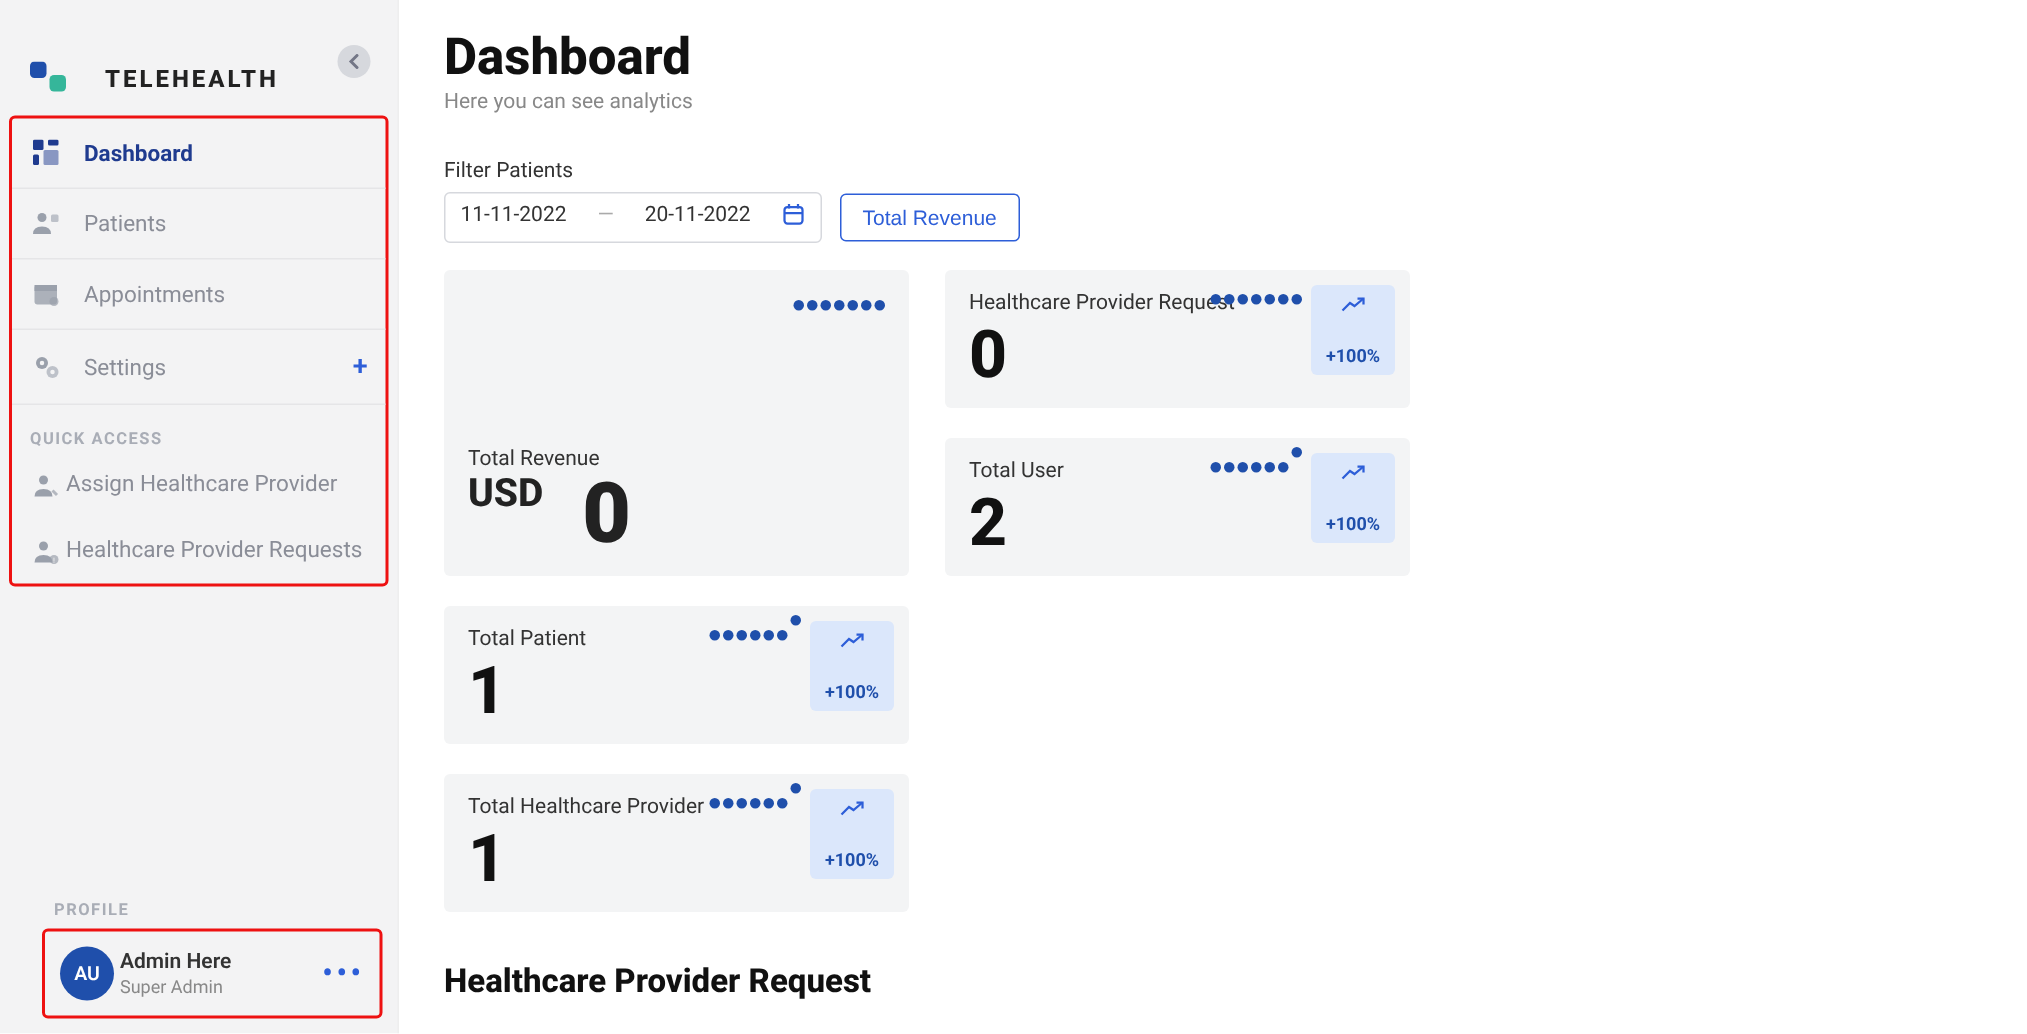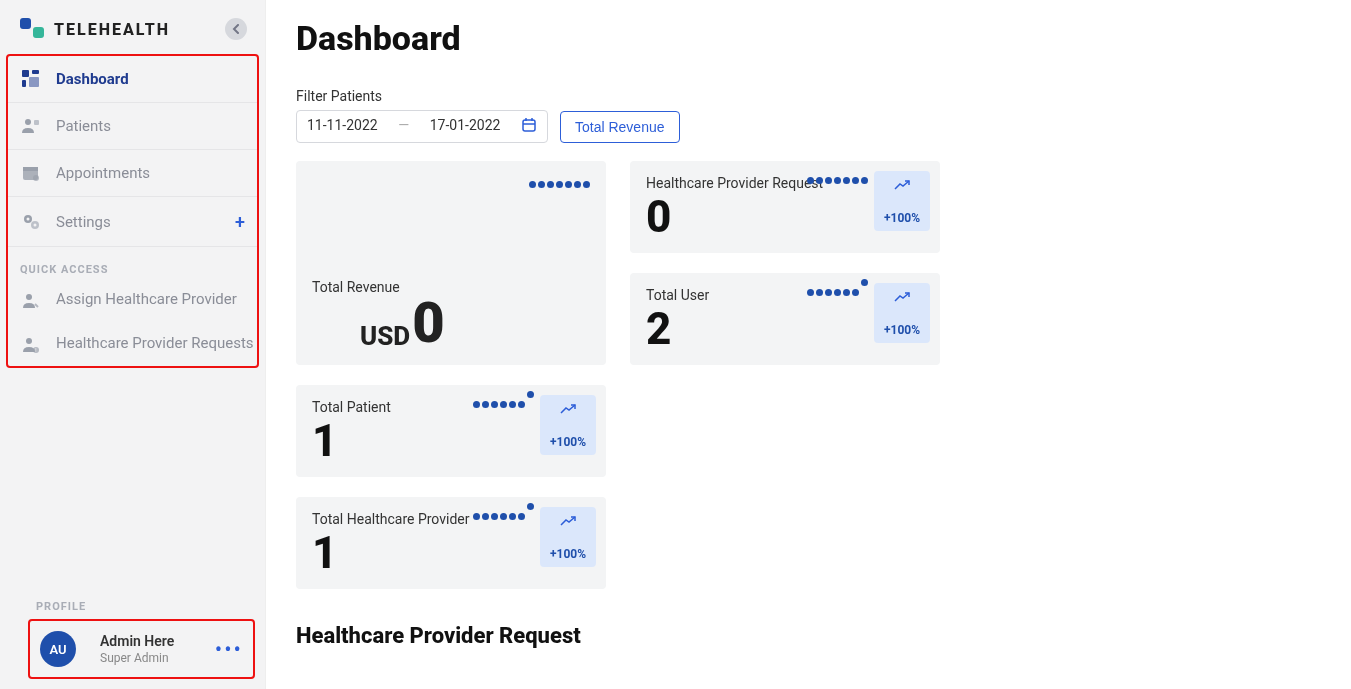--- a/index.html
+++ b/index.html
@@ -23,21 +23,22 @@
   }
   .sidebar-header {
     display: flex;
     align-items: center;
     justify-content: space-between;
     padding: 18px 18px 10px 20px;
   }
   .brand {
     display: flex;
     align-items: center;
-    gap: 8px;
+    gap: 24px;
+    margin-top: 23px;
   }
   .brand-icon {
     display: inline-flex;
   }
   .brand-text {
     font-weight: 800;
     letter-spacing: 2px;
     font-size: 16px;
     color: #222;
   }
@@ -92,21 +93,21 @@
   .quick-title {
     font-size: 11px;
     letter-spacing: 1px;
     color: #a9adb6;
     font-weight: 700;
     margin-bottom: 2px;
   }
   .quick-item {
     display: flex;
     align-items: flex-start;
-    gap: 14px;
+    gap: 2px;
     padding: 12px 0;
     color: #8a8d97;
     font-size: 15px;
     cursor: pointer;
   }
   .quick-item .icon {
     width: 22px;
     display: flex;
     justify-content: center;
     color: #9aa0ab;
@@ -122,21 +123,21 @@
     color: #a9adb6;
     font-weight: 700;
     margin: 0 0 6px 8px;
   }
   .profile-card {
     border: 2px solid #e11;
     border-radius: 4px;
     padding: 10px 10px;
     display: flex;
     align-items: center;
-    gap: 24px;
+    gap: 4px;
     cursor: pointer;
   }
   .avatar {
     width: 36px;
     height: 36px;
     border-radius: 50%;
     background: #1f4fab;
     color: #fff;
     display: flex;
     align-items: center;
@@ -240,23 +241,22 @@
     font-weight: 800;
     color: #111;
     margin-top: 4px;
     line-height: 1;
   }
   .card.tall .revenue-wrap {
     margin-top: auto;
   }
   .card.tall .revenue-amount {
     display: flex;
-    align-items: flex-end;
-    gap: 2px;
-    margin-left: 48px;
+    align-items: flex-start;
+    gap: 26px;
   }
   .card.tall .currency {
     font-size: 26px;
     font-weight: 800;
   }
   .card.tall .zero {
     font-size: 56px;
     font-weight: 900;
     line-height: 1;
   }
@@ -405,28 +405,29 @@
         <div class="name">Admin Here</div>
         <div class="role">Super Admin</div>
       </div>
       <div class="profile-menu">•••</div>
     </div>
   </div>
 </aside>
 
 <main class="main">
   <h1 class="page-title">Dashboard</h1>
+  <div class="page-sub">Here you can see analytics</div>
 
   <div class="filter-row">
     <div class="filter-label">Filter Patients</div>
     <div class="filter-controls">
       <div class="date-range">
         <span>11-11-2022</span>
         <span class="dash">—</span>
-        <span>17-01-2022</span>
+        <span>20-11-2022</span>
         <span class="cal">
           <svg width="16" height="16" viewBox="0 0 16 16" fill="none" stroke="#2d5ed8" stroke-width="1.5">
               <rect x="2" y="3" width="12" height="11" rx="2"></rect>
               <line x1="2" y1="7" x2="14" y2="7"></line>
               <line x1="5" y1="1" x2="5" y2="4"></line>
               <line x1="11" y1="1" x2="11" y2="4"></line>
             </svg>
         </span>
       </div>
       <button class="revenue-btn">Total Revenue</button>

